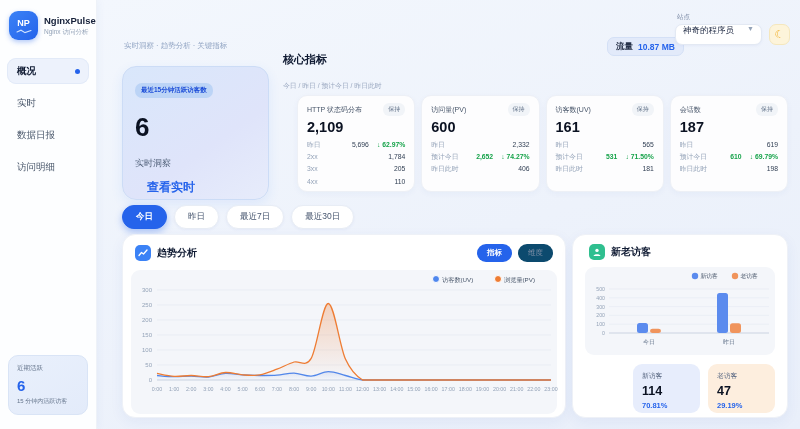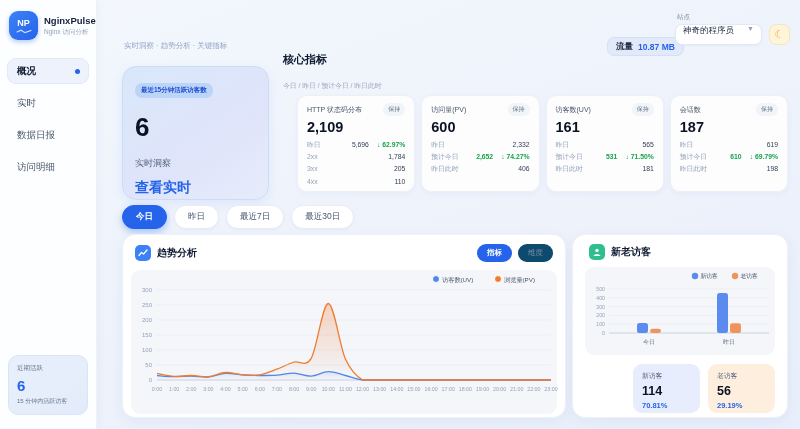--- a/index.html
+++ b/index.html
@@ -91,21 +91,21 @@
     background:linear-gradient(145deg,#d9e7fb 0%,#dfe4fa 60%,#e7ecfb 100%);
     border:1px solid #ccdcf6;
     box-shadow:0 4px 12px rgba(59,130,246,.10);
   }
   .active-badge {
     display:inline-block; background:#bcd4f6; color:#1d4ed8;
     font-size:6.5px; font-weight:bold; border-radius:7px; padding:3px 6px;
   }
   .active-value { font-size:26px; font-weight:bold; color:#0b1222; margin-top:14px; }
   .active-status { font-size:9px; color:#4b5b74; margin-top:14px; }
-  .active-link { font-size:14px; font-weight:bold; color:#2563eb; margin-top:9px; cursor:pointer; }
+  .active-link { font-size:12px; font-weight:bold; color:#2563eb; margin-top:9px; cursor:pointer;margin-left:12px; }
 
   
   .metrics-title { position:absolute; left:186px; top:52px; font-size:11px; font-weight:bold; color:#101b33; }
   .metrics-sub { position:absolute; left:186px; top:81px; font-size:6.8px; color:#9aa8c0; }
   .cards-row {
     position:absolute; left:200px; top:95px; right:12px; height:97px;
     display:flex; gap:6px;
   }
   .m-card {
     flex:1; background:#fdfdfe; border:1px solid #edf0f6; border-radius:10px;
@@ -474,18 +474,18 @@
         </svg>
     </div>
     <div class="stat-row">
       <div class="stat-box blue">
         <div class="stat-label">新访客</div>
         <div class="stat-value">114</div>
         <div class="stat-pct">70.81%</div>
       </div>
       <div class="stat-box orange">
         <div class="stat-label">老访客</div>
-        <div class="stat-value">56</div>
+        <div class="stat-value">47</div>
         <div class="stat-pct">29.19%</div>
       </div>
     </div>
   </section>
 </main>
 
 </body></html>

